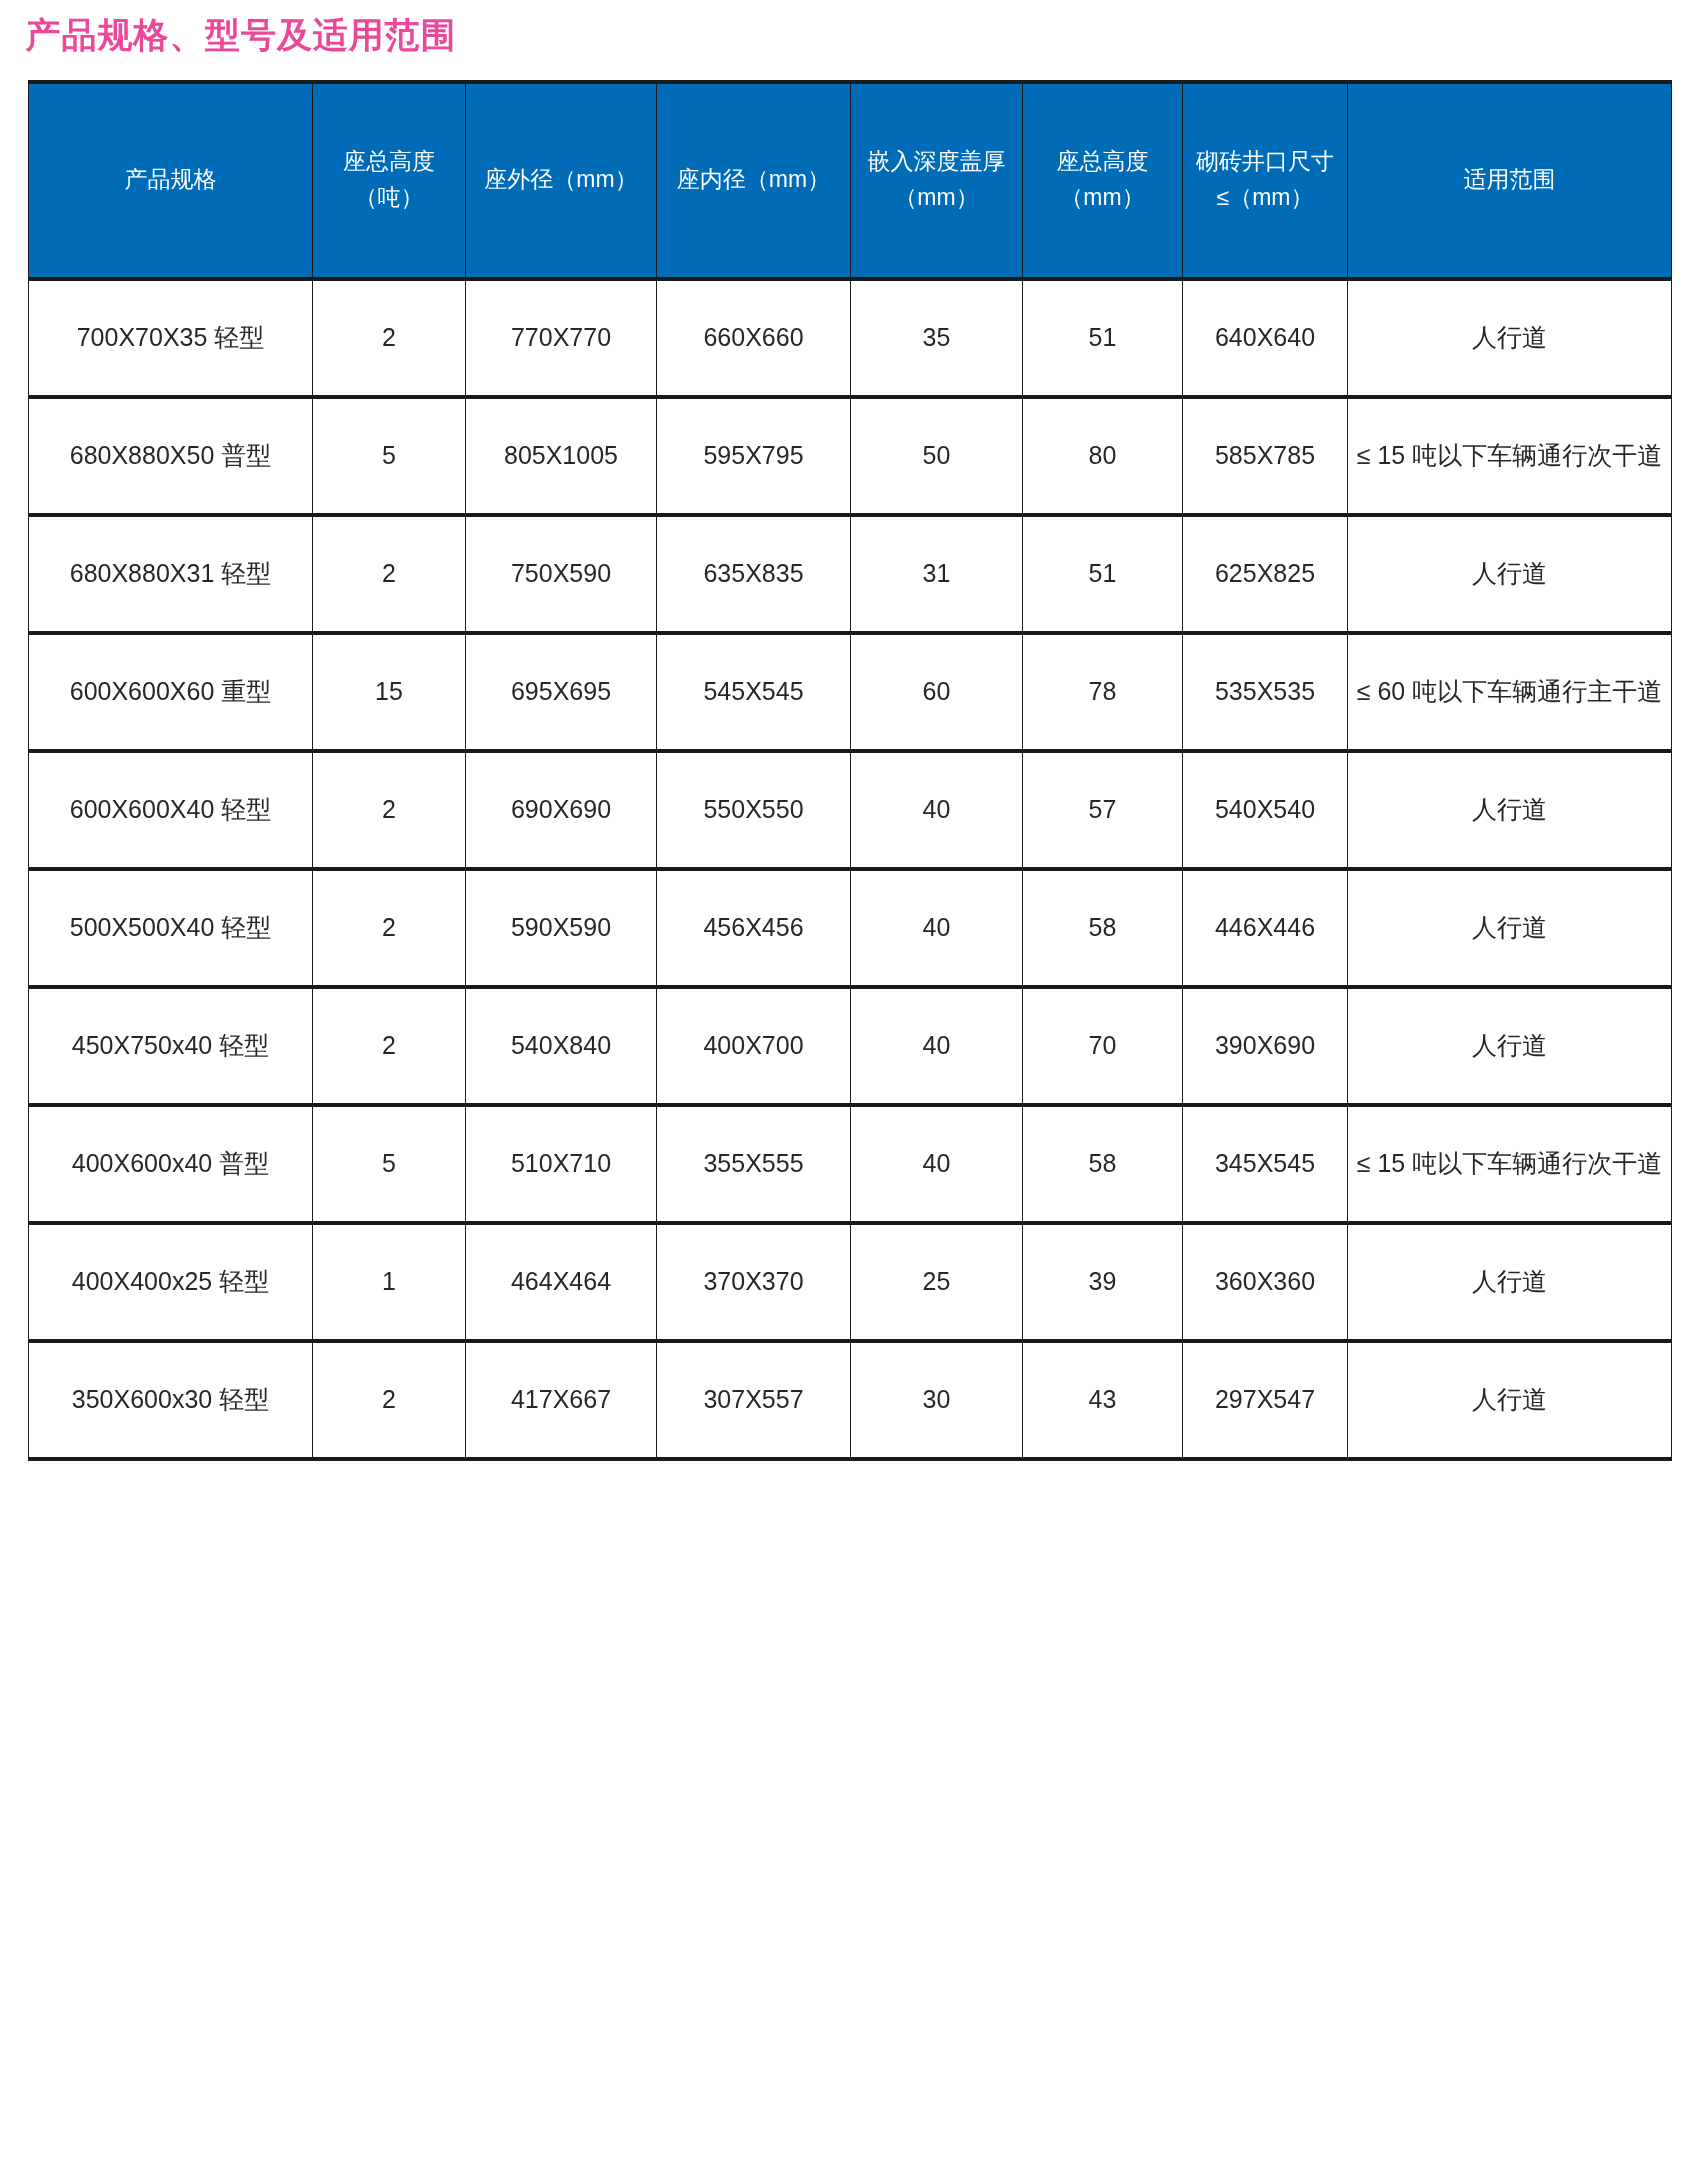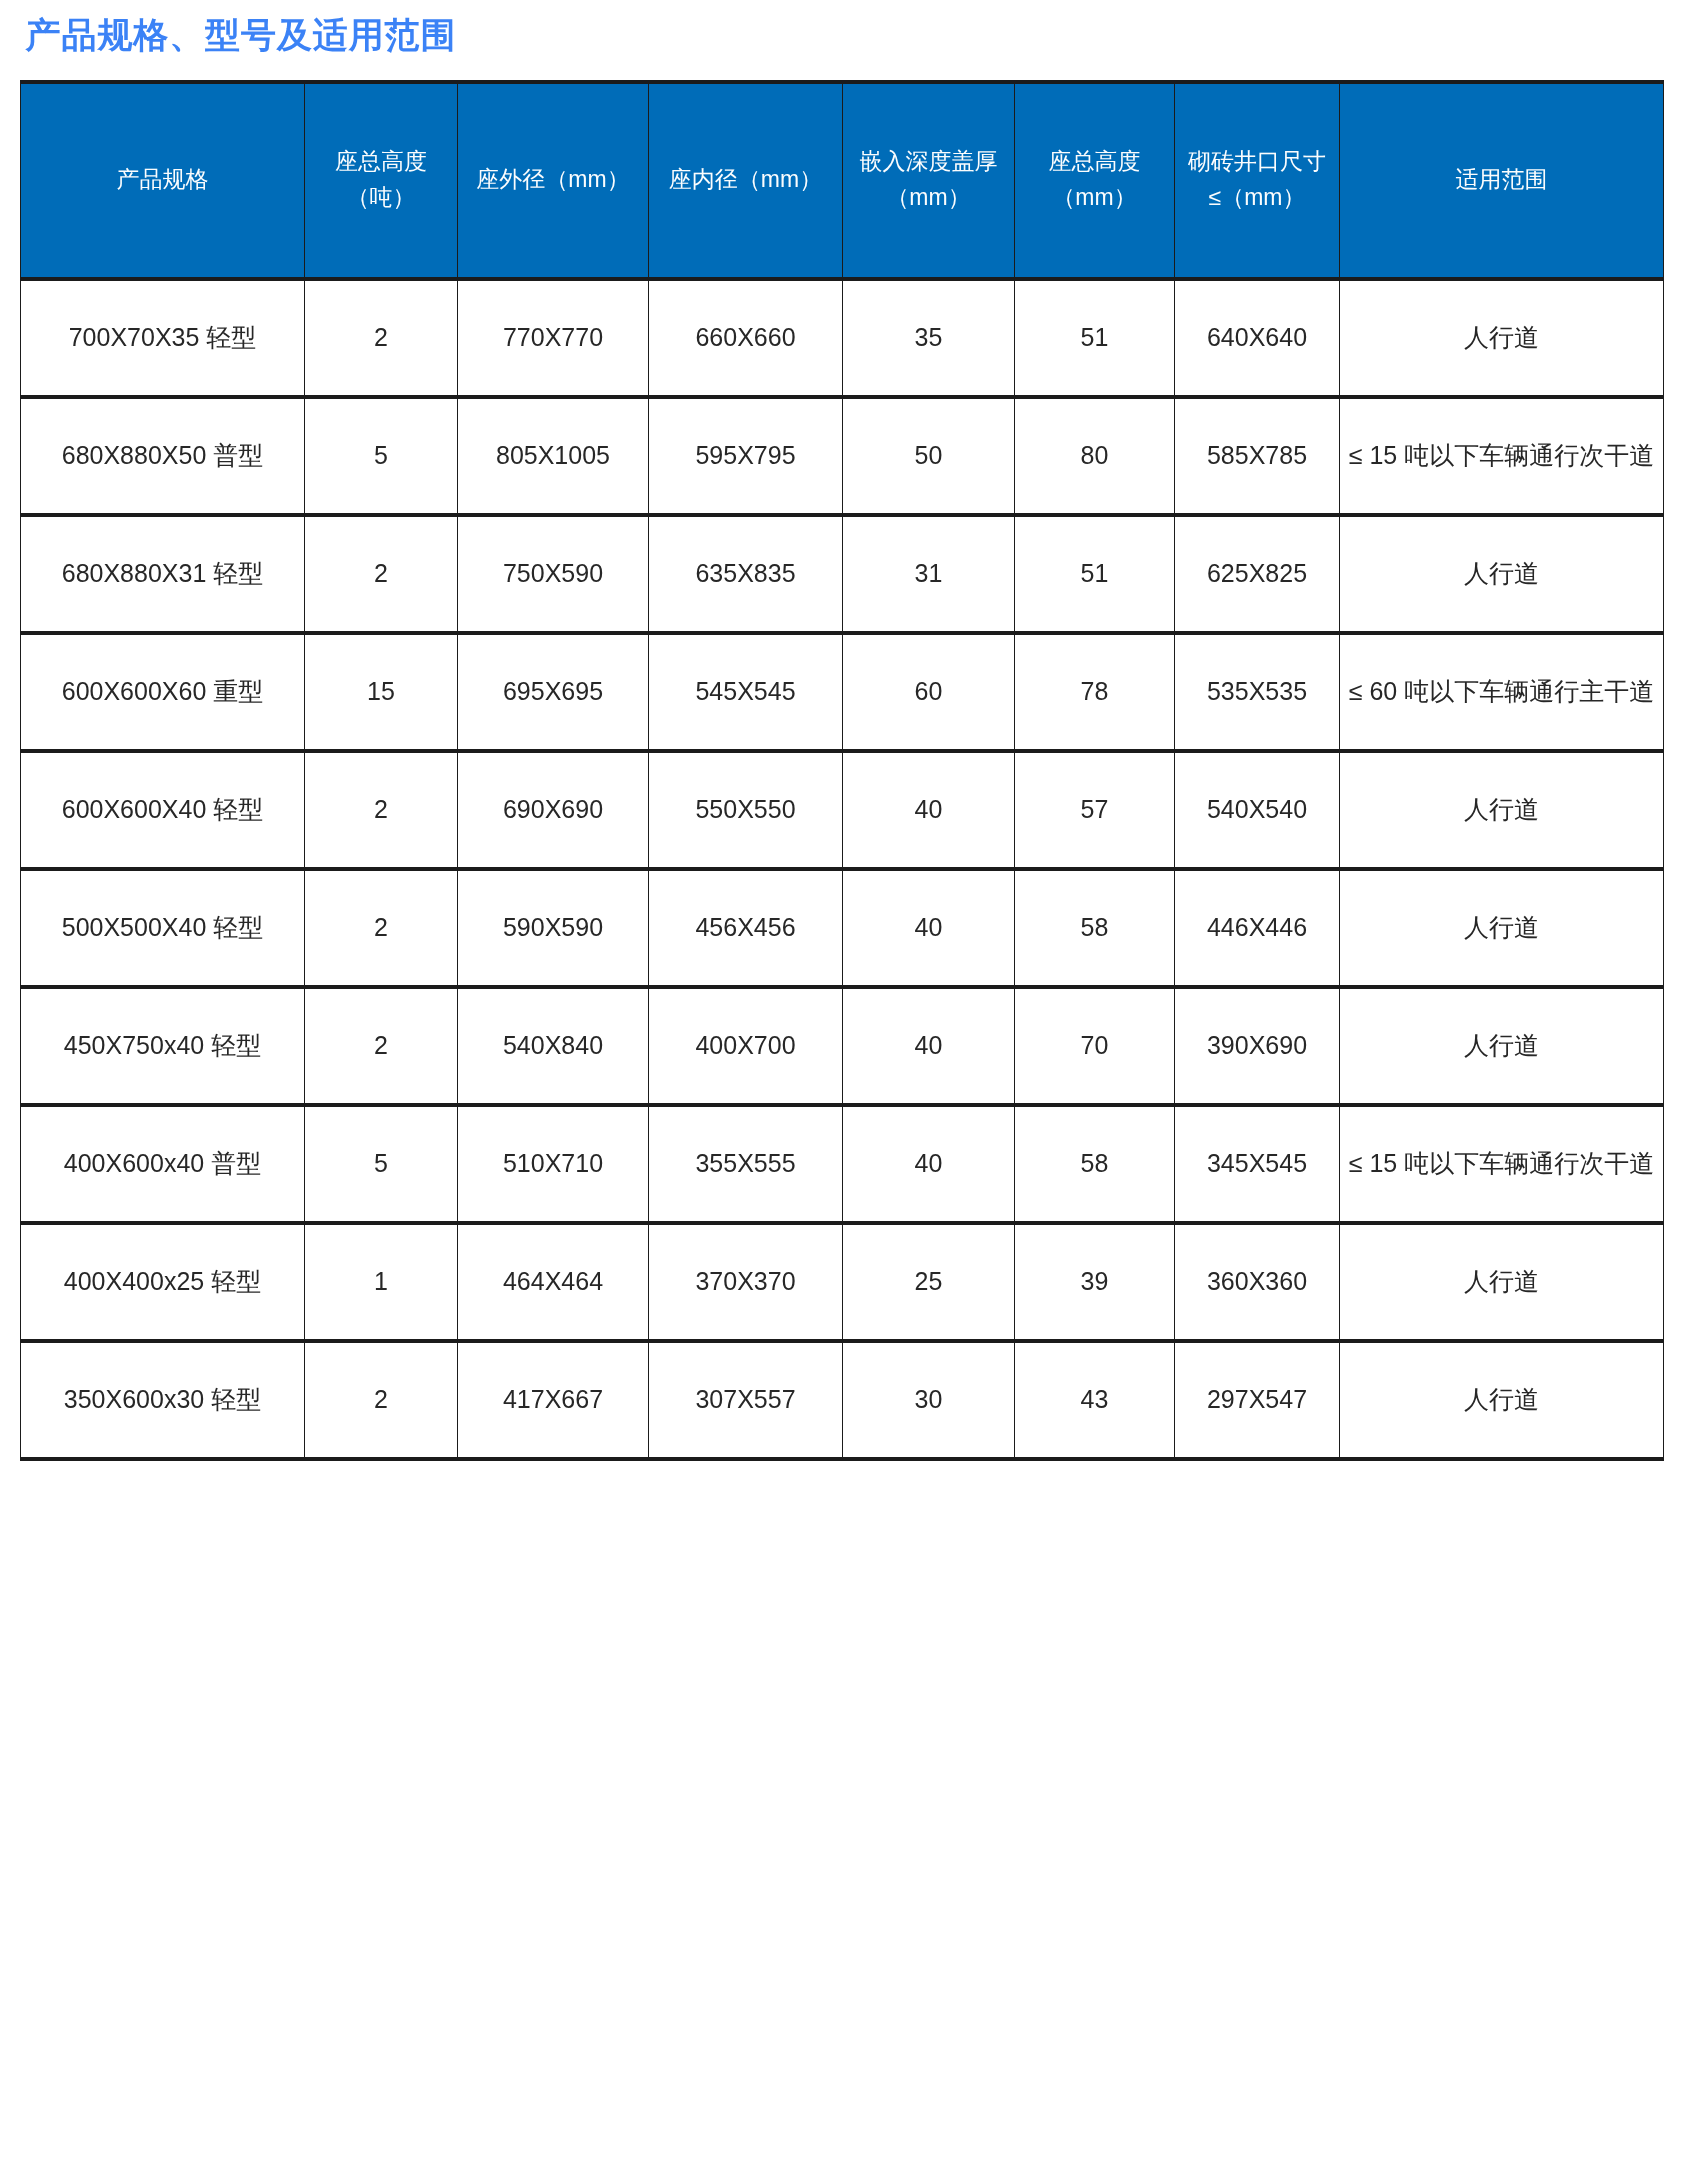--- a/index.html
+++ b/index.html
@@ -14,26 +14,26 @@
     width: 1699px;
     height: 2176px;
     box-sizing: border-box;
     background: #ffffff;
     overflow: hidden;
   }
   .page-title {
     margin: 13.6px 0 0 25.6px;
     font-size: 35px;
     font-weight: 600;
-    color: #3b82f6;
+    color: #ec4899;
     letter-spacing: 0.9px;
     line-height: 1.2;
   }
   table.spec-table {
-    margin: 24px 0 0 20px;
+    margin: 24px 0 0 28px;
     border-collapse: collapse;
     table-layout: fixed;
     width: 1643px;
   }
   table.spec-table th,
   table.spec-table td {
     border: 1.7px solid #1b1b1b;
     border-top-width: 4.3px;
     border-bottom-width: 4.3px;
     text-align: center;

